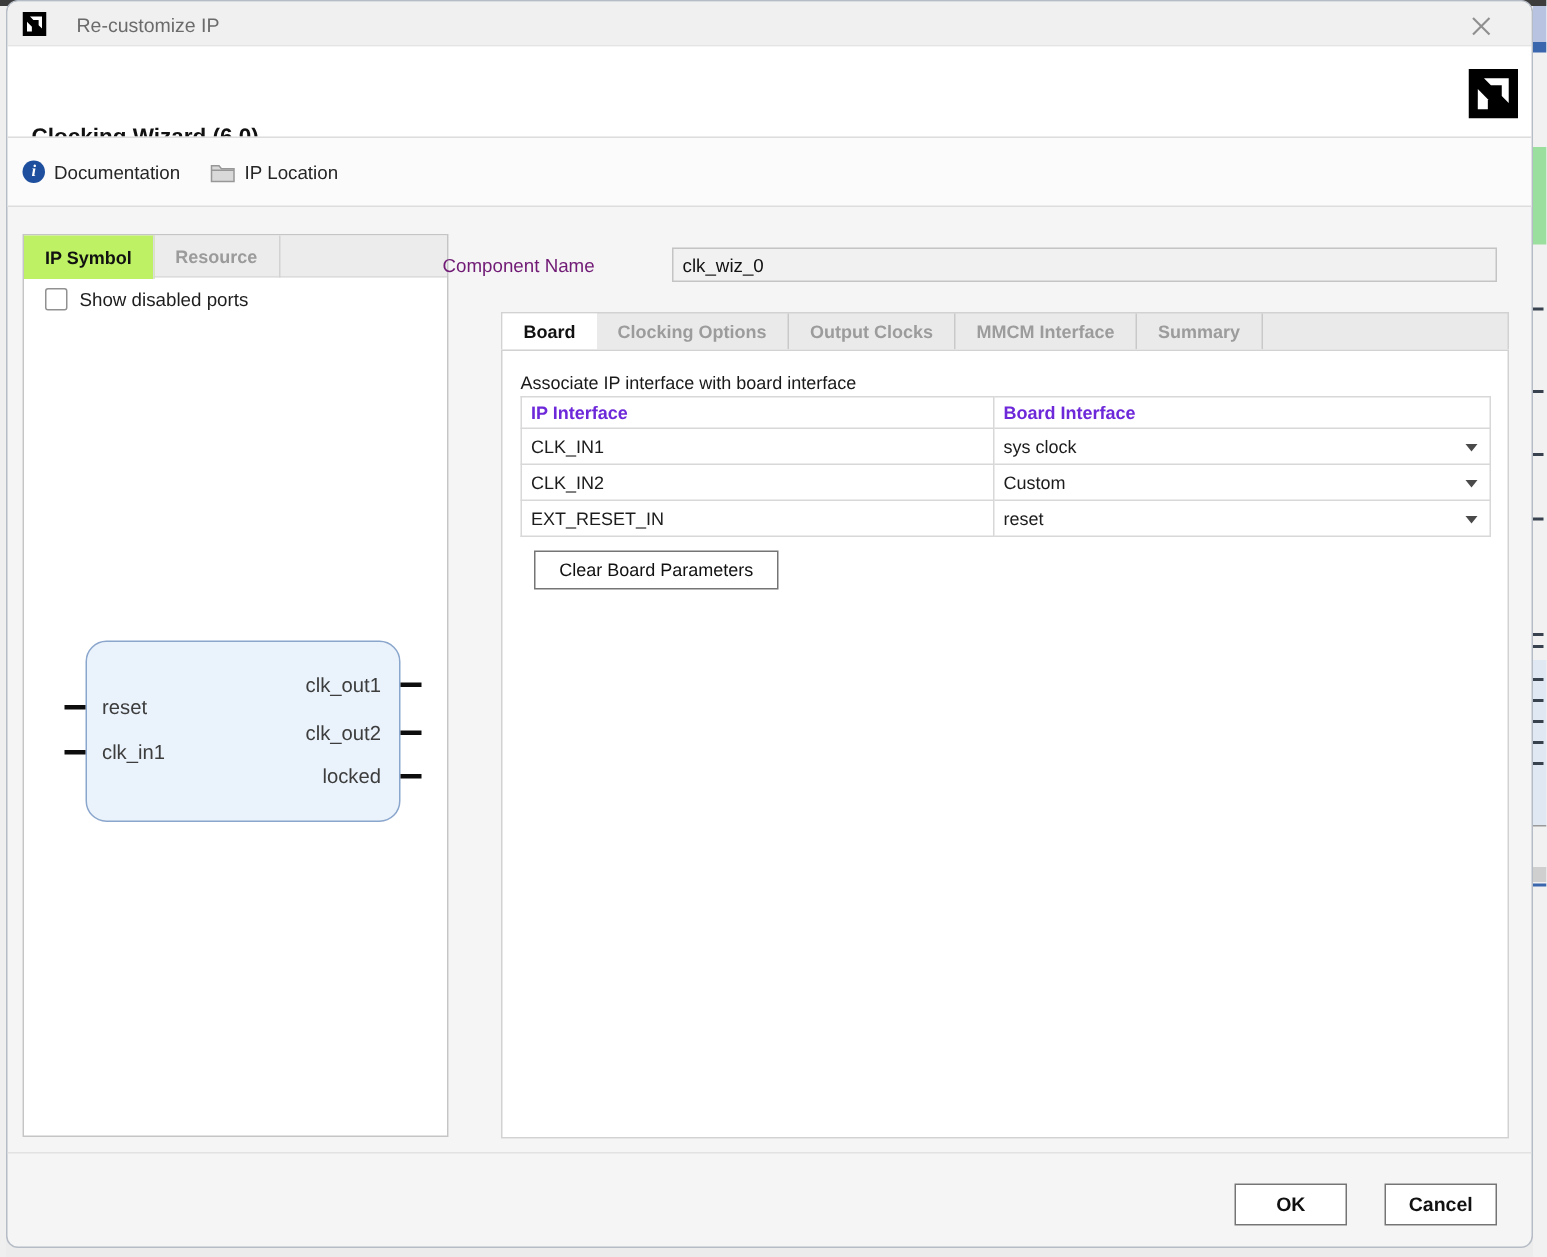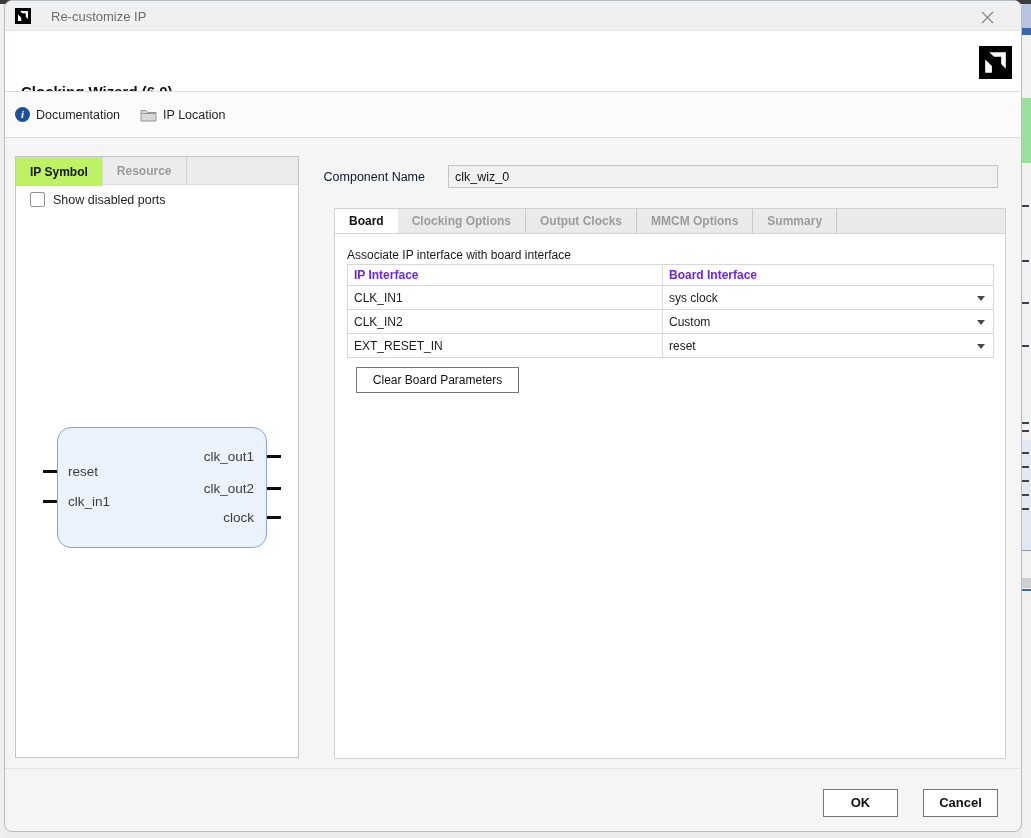--- a/index.html
+++ b/index.html
@@ -72,21 +72,21 @@
 
   .ip-symbol-block {
     position:absolute; left:41px; top:270px; width:210px; height:121px;
     background:#eaf2fb; border:1px solid #8aa6cc; border-radius:14px;
   }
   .port-stub { position:absolute; width:14px; height:3px; background:#0d0d0d; }
   .port-label { position:absolute; font-size:13.5px; color:#3d3d3d; line-height:18px; }
   .port-label.out { text-align:right; }
 
   
-  .comp-label { position:absolute; left:290px; top:169px; width:130px; text-align:right; font-size:12.5px; color:#0f172a; }
+  .comp-label { position:absolute; left:290px; top:169px; width:130px; font-size:12.5px; color:#701a75; }
   .comp-input {
     position:absolute; left:443px; top:164px; width:550px; height:23px;
     background:#f1f1f1; border:1px solid #c4c4c4; font-family:"Liberation Sans",sans-serif;
     font-size:12.5px; color:#111; padding:0 6px;
   }
 
   .tabbar {
     position:absolute; left:329px; top:207px; width:672px; height:25px;
     background:#eaeaea; border:1px solid #d2d2d2; border-bottom:none;
     display:flex;
@@ -214,38 +214,38 @@
     <div class="port-stub" style="left:27px; top:343px;"></div>
 
     <div class="port-stub" style="left:251px; top:298px;"></div>
     <div class="port-stub" style="left:251px; top:330px;"></div>
     <div class="port-stub" style="left:251px; top:359px;"></div>
 
     <div class="port-label" style="left:52px; top:306px;">reset</div>
     <div class="port-label" style="left:52px; top:336px;">clk_in1</div>
     <div class="port-label out" style="right:44px; top:291px;">clk_out1</div>
     <div class="port-label out" style="right:44px; top:323px;">clk_out2</div>
-    <div class="port-label out" style="right:44px; top:352px;">clock</div>
+    <div class="port-label out" style="right:44px; top:352px;">locked</div>
   </div>
 
   <div class="comp-label">Component Name</div>
   <input class="comp-input" readonly="" value="clk_wiz_0" style="">
 
   <div class="tabbar">
     <div class="tab active">
       <span>Board</span>
     </div>
     <div class="tab inactive">
       <span>Clocking Options</span>
     </div>
     <div class="tab inactive">
       <span>Output Clocks</span>
     </div>
     <div class="tab inactive">
-      <span>MMCM Options</span>
+      <span>MMCM Interface</span>
     </div>
     <div class="tab inactive">
       <span>Summary</span>
     </div>
   </div>
 
   <div class="content-panel">
     <div class="instruction">Associate IP interface with board interface</div>
 
     <table class="board-table">

